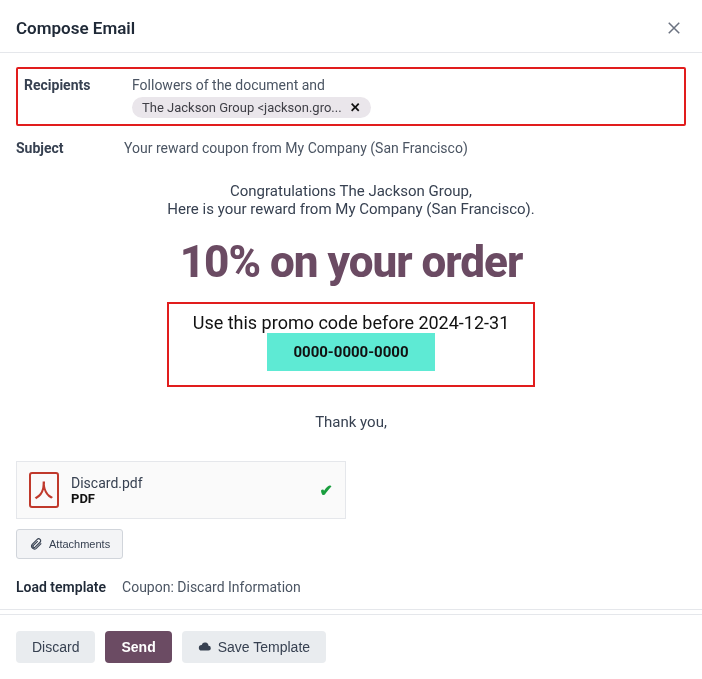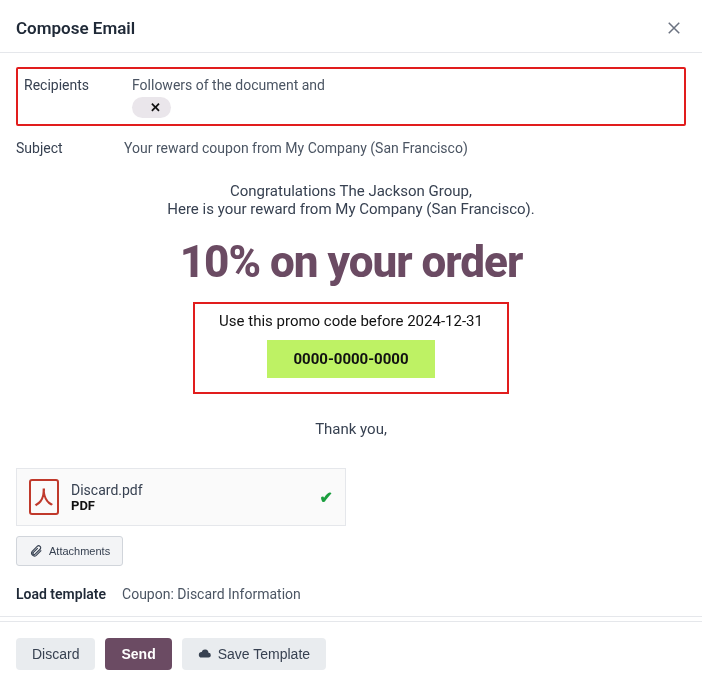--- a/index.html
+++ b/index.html
@@ -16,21 +16,21 @@
       justify-content: space-between;
       align-items: center;
       padding: 16px 16px 12px 16px;
     }
     .modal-title { font-weight: 600; font-size: 17px; color: #1f2937; }
     .close-btn { width: 24px; height: 24px; cursor: pointer; color: #6b7280; display: flex; align-items: center; justify-content: center; }
     .close-btn svg { width: 18px; height: 18px; }
     .hr { border: none; border-top: 1px solid #e5e7eb; margin: 0; }
     .form-area { padding: 12px 16px 8px 16px; }
     .row { display: flex; align-items: flex-start; margin-bottom: 10px; }
-    .label { width: 108px; font-weight: 400; color: #374151; padding-top: 4px; font-size: 14px; }
+    .label { width: 108px; font-weight: 700; color: #374151; padding-top: 4px; font-size: 14px; }
     .value { flex: 1; color: #374151; font-size: 14px; padding-top: 4px; }
     .hl { border: 2px solid #e11d1d; padding: 4px 6px; margin: 2px 0 10px 0; border-radius: 2px; }
     .hl .row { margin-bottom: 2px; }
     .recip-text { color: #4b5563; }
     .chip {
       display: inline-flex;
       align-items: center;
       background: #eae6eb;
       border-radius: 14px;
       padding: 3px 10px;
@@ -48,24 +48,24 @@
       color: #6b4b63;
       margin: 18px 0 10px 0;
       letter-spacing: -1px;
     }
     .promo-box {
       border: 2px solid #e11d1d;
       display: inline-block;
       padding: 8px 24px 14px 24px;
       margin: 4px auto 14px auto;
     }
-    .promo-text { color: #111; font-size: 15px; margin-bottom: 10px; }
+    .promo-text { color: #111; font-size: 18px; }
     .code-chip {
       display: inline-block;
-      background: #bef264;
+      background: #5eead4;
       padding: 10px 26px;
       font-weight: 700;
       font-size: 15px;
       color: #111;
     }
     .thank { font-size: 15px; color: #374151; margin: 12px 0 18px 0; }
     .attach-area { padding: 0 16px 10px 16px; }
     .file-card {
       display: flex;
       align-items: center;
@@ -135,20 +135,21 @@
 
   <hr class="hr">
 
   <div class="form-area">
     <div class="hl">
       <div class="row">
         <div class="label">Recipients</div>
         <div class="value">
           <span class="recip-text">Followers of the document and</span><br>
           <span class="chip">
+            <span>The Jackson Group &lt;jackson.gro...</span>
             <span class="x">✕</span>
           </span>
         </div>
       </div>
     </div>
 
     <div class="row">
       <div class="label">Subject</div>
       <div class="value subject-val">Your reward coupon from My Company (San Francisco)</div>
     </div>

